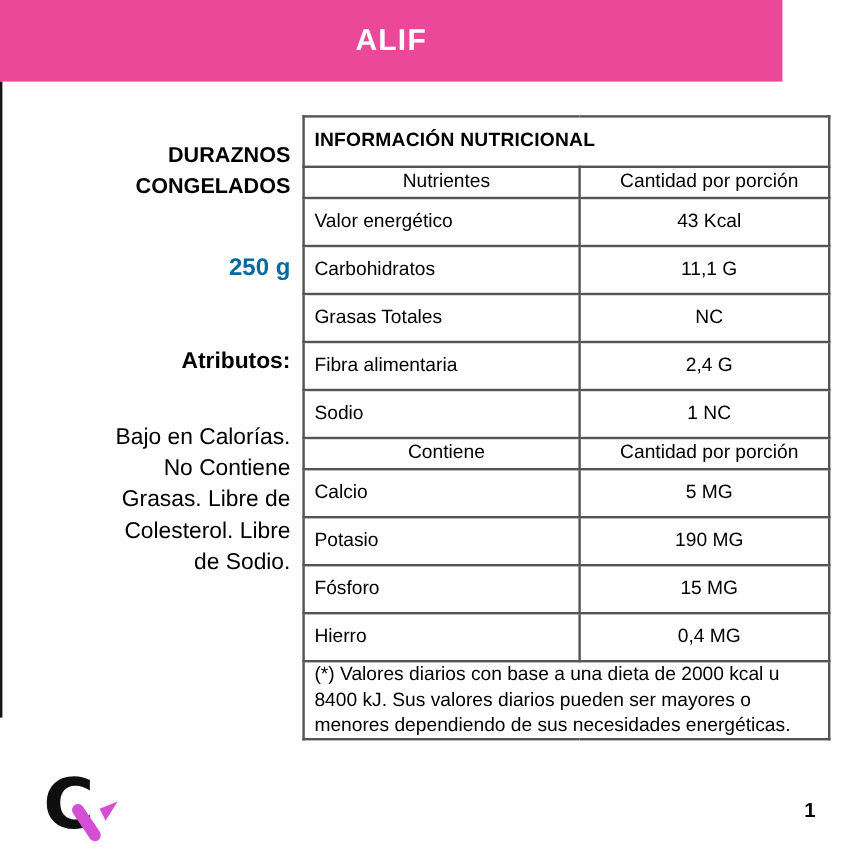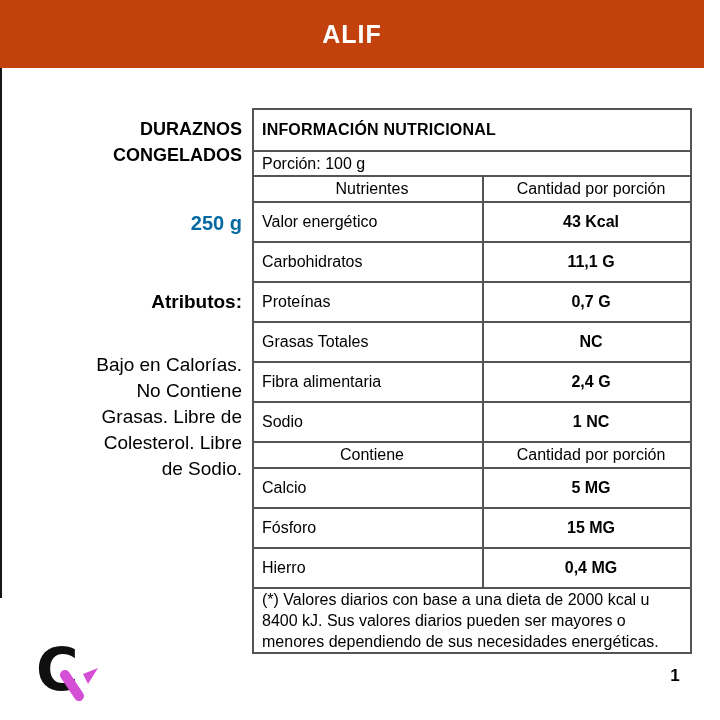--- a/index.html
+++ b/index.html
@@ -9,22 +9,22 @@
     width: 720px; height: 720px;
     background: #ffffff;
     font-family: "Liberation Sans", sans-serif;
     color: #000;
     overflow: hidden;
   }
 
   
   .header-bar {
     position: absolute; left: 0; top: 0;
-    width: 704px; height: 68px;
-    background: #c2410c;
+    width: 652px; height: 68px;
+    background: #ec4899;
     display: flex; align-items: center; justify-content: center;
   }
   .brand-title {
     color: #ffffff;
     font-size: 25px;
     font-weight: bold;
     letter-spacing: 1px;
   }
 
   
@@ -56,21 +56,21 @@
   }
   .attributes-text {
     font-size: 19px;
     line-height: 26px;
     white-space: pre-line;
     margin-top: 39px;
   }
 
   
   table.nutrition {
-    position: absolute; left: 252px; top: 108px;
+    position: absolute; left: 252px; top: 96px;
     width: 438px;
     border-collapse: collapse;
     table-layout: fixed;
   }
   table.nutrition td {
     border: 2px solid #545454;
     font-size: 16px;
     padding: 0 0 0 8px;
     overflow: hidden;
   }
@@ -86,21 +86,21 @@
   td.porcion-cell { height: 25px; font-size: 17px; }
   td.colhead-label {
     height: 26px; text-align: center; font-weight: normal;
     font-size: 15px; padding: 0;
   }
   td.colhead-value {
     height: 26px; text-align: center;
     font-size: 15px; padding: 0;
   }
   td.row-label { height: 40px; }
-  td.row-value { height: 32px; text-align: center; padding: 0; font-weight: bold; }
+  td.row-value { height: 32px; text-align: center; padding: 0; }
   td.footnote-cell {
     height: 64px;
     font-size: 16px;
     line-height: 21px;
     padding: 4px 6px 4px 6px;
     white-space: pre-line;
   }
 
   
   .logo {
@@ -145,57 +145,54 @@
 <table class="nutrition">
   <colgroup>
       <col class="c-label">
       <col class="c-value">
     </colgroup>
   <tbody>
     <tr>
       <td class="title-cell" colspan="2">INFORMACIÓN NUTRICIONAL</td>
     </tr>
     <tr>
-      <td class="porcion-cell" colspan="2">Porción: 100 g</td>
-    </tr>
-    <tr>
       <td class="colhead-label">Nutrientes</td>
       <td class="colhead-value">Cantidad por porción</td>
     </tr>
     <tr>
       <td class="row-label">Valor energético</td>
       <td class="row-value">43 Kcal</td>
     </tr>
     <tr>
       <td class="row-label">Carbohidratos</td>
       <td class="row-value">11,1 G</td>
     </tr>
     <tr>
-      <td class="row-label">Proteínas</td>
-      <td class="row-value">0,7 G</td>
-    </tr>
-    <tr>
       <td class="row-label">Grasas Totales</td>
       <td class="row-value">NC</td>
     </tr>
     <tr>
       <td class="row-label">Fibra alimentaria</td>
       <td class="row-value">2,4 G</td>
     </tr>
     <tr>
       <td class="row-label">Sodio</td>
       <td class="row-value">1 NC</td>
     </tr>
     <tr>
       <td class="colhead-label">Contiene</td>
       <td class="colhead-value">Cantidad por porción</td>
     </tr>
     <tr>
       <td class="row-label">Calcio</td>
       <td class="row-value">5 MG</td>
+    </tr>
+    <tr>
+      <td class="row-label">Potasio</td>
+      <td class="row-value">190 MG</td>
     </tr>
     <tr>
       <td class="row-label">Fósforo</td>
       <td class="row-value">15 MG</td>
     </tr>
     <tr>
       <td class="row-label">Hierro</td>
       <td class="row-value">0,4 MG</td>
     </tr>
     <tr>

